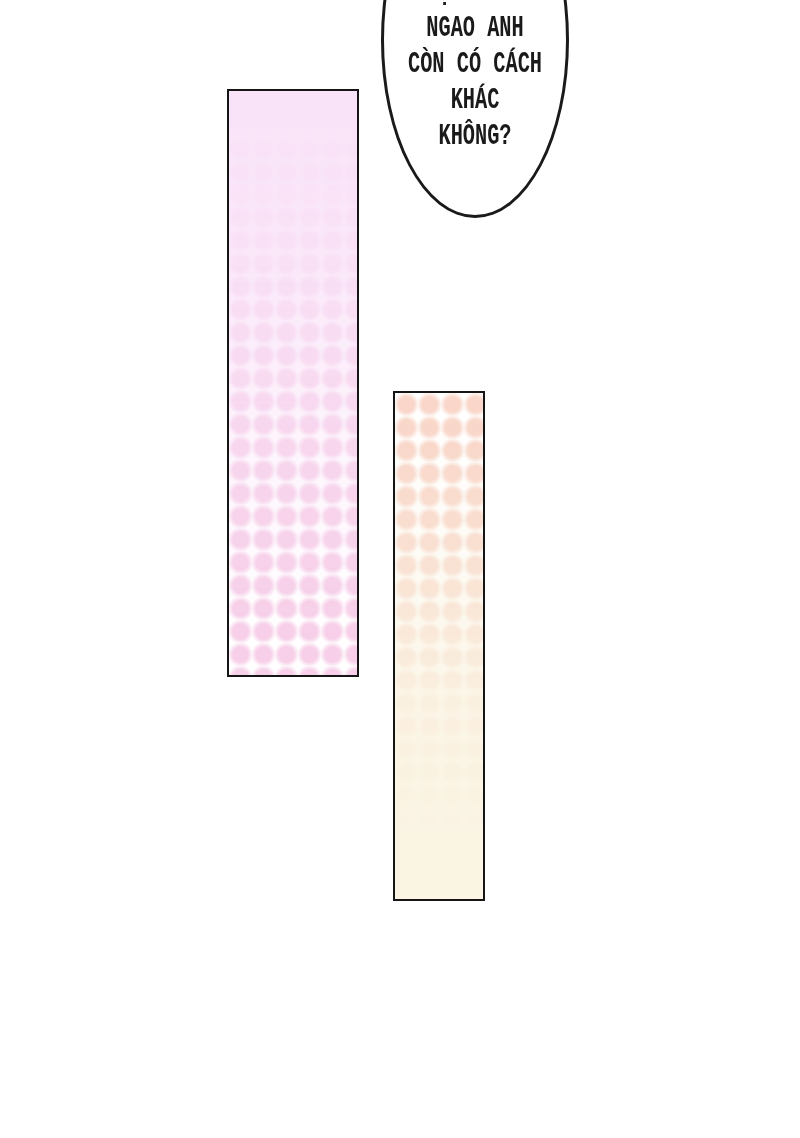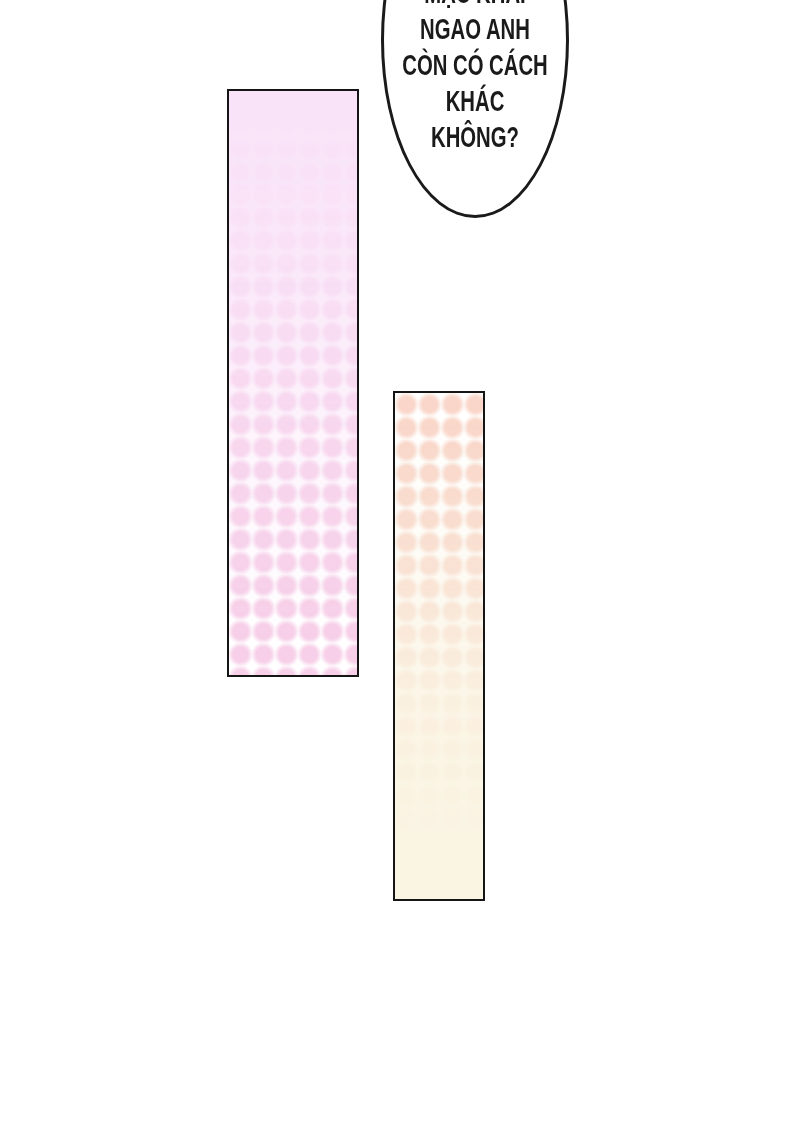--- a/index.html
+++ b/index.html
@@ -6,21 +6,21 @@
     margin: 0;
     padding: 0;
     background: #ffffff;
   }
   .page {
     position: relative;
     width: 800px;
     height: 1138px;
     overflow: hidden;
     background: #ffffff;
-    font-family: Liberation Sans, sans-serif;
+    font-family: Liberation Mono, monospace;
   }
 
   
   .bubble {
     position: absolute;
     left: 381px;
     top: -138px;
     width: 188px;
     height: 356px;
     box-sizing: border-box;

